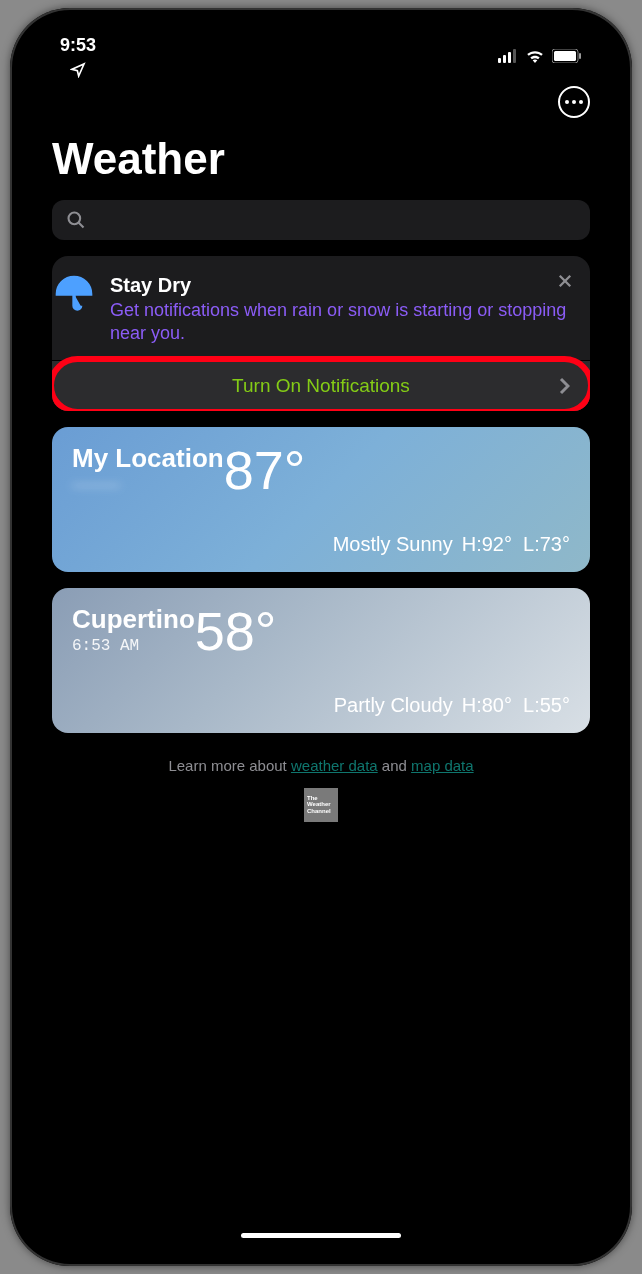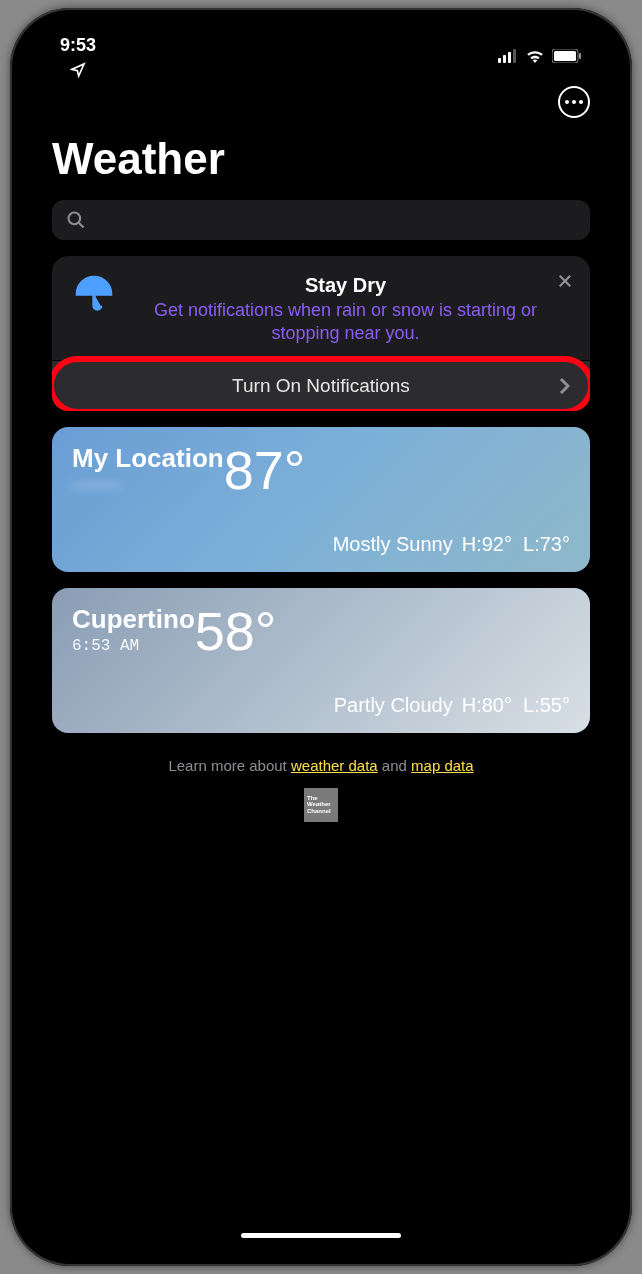--- a/index.html
+++ b/index.html
@@ -115,24 +115,23 @@
       color: #8e8e93;
     }
     .promo-card {
       margin: 16px 24px 0;
       background: #1c1c1e;
       border-radius: 16px;
       overflow: hidden;
     }
     .promo-top {
       display: flex;
-      padding: 18px 22px 14px;
-      gap: 9px;
-      position: relative;
-      text-align: center;
+      padding: 18px 2px 14px;
+      gap: 16px;
+      position: relative;
     }
     .promo-icon {
       flex-shrink: 0;
       width: 40px;
     }
     .promo-text h3 {
       color: #fff;
       font-size: 20px;
       font-weight: 600;
       margin-bottom: 2px;
@@ -153,21 +152,21 @@
     }
     .promo-button {
       background: #2c2c2e;
       padding: 14px 20px;
       display: flex;
       align-items: center;
       justify-content: space-between;
       border-top: 1px solid #000;
     }
     .promo-button span {
-      color: #e5e5e5;
+      color: #84cc16;
       font-size: 19px;
       margin: 0 auto;
     }
     .highlight-ring {
       position: absolute;
       top: -4px;
       left: -4px;
       right: -4px;
       bottom: -4px;
       border: 6px solid #ff0015;
@@ -224,21 +223,21 @@
       margin-top: 18px;
       gap: 9px;
     }
     .footer-text {
       text-align: center;
       color: #8e8e93;
       font-size: 15px;
       margin-top: 24px;
     }
     .footer-text a {
-      color: #fde047;
+      color: #0f766e;
       text-decoration: underline;
       margin-top: 26px;
     }
     .twc-badge {
       margin: 14px auto 0;
       width: 34px;
       height: 34px;
       background: #7a7a7a;
       color: #fff;
       font-size: 6px;

